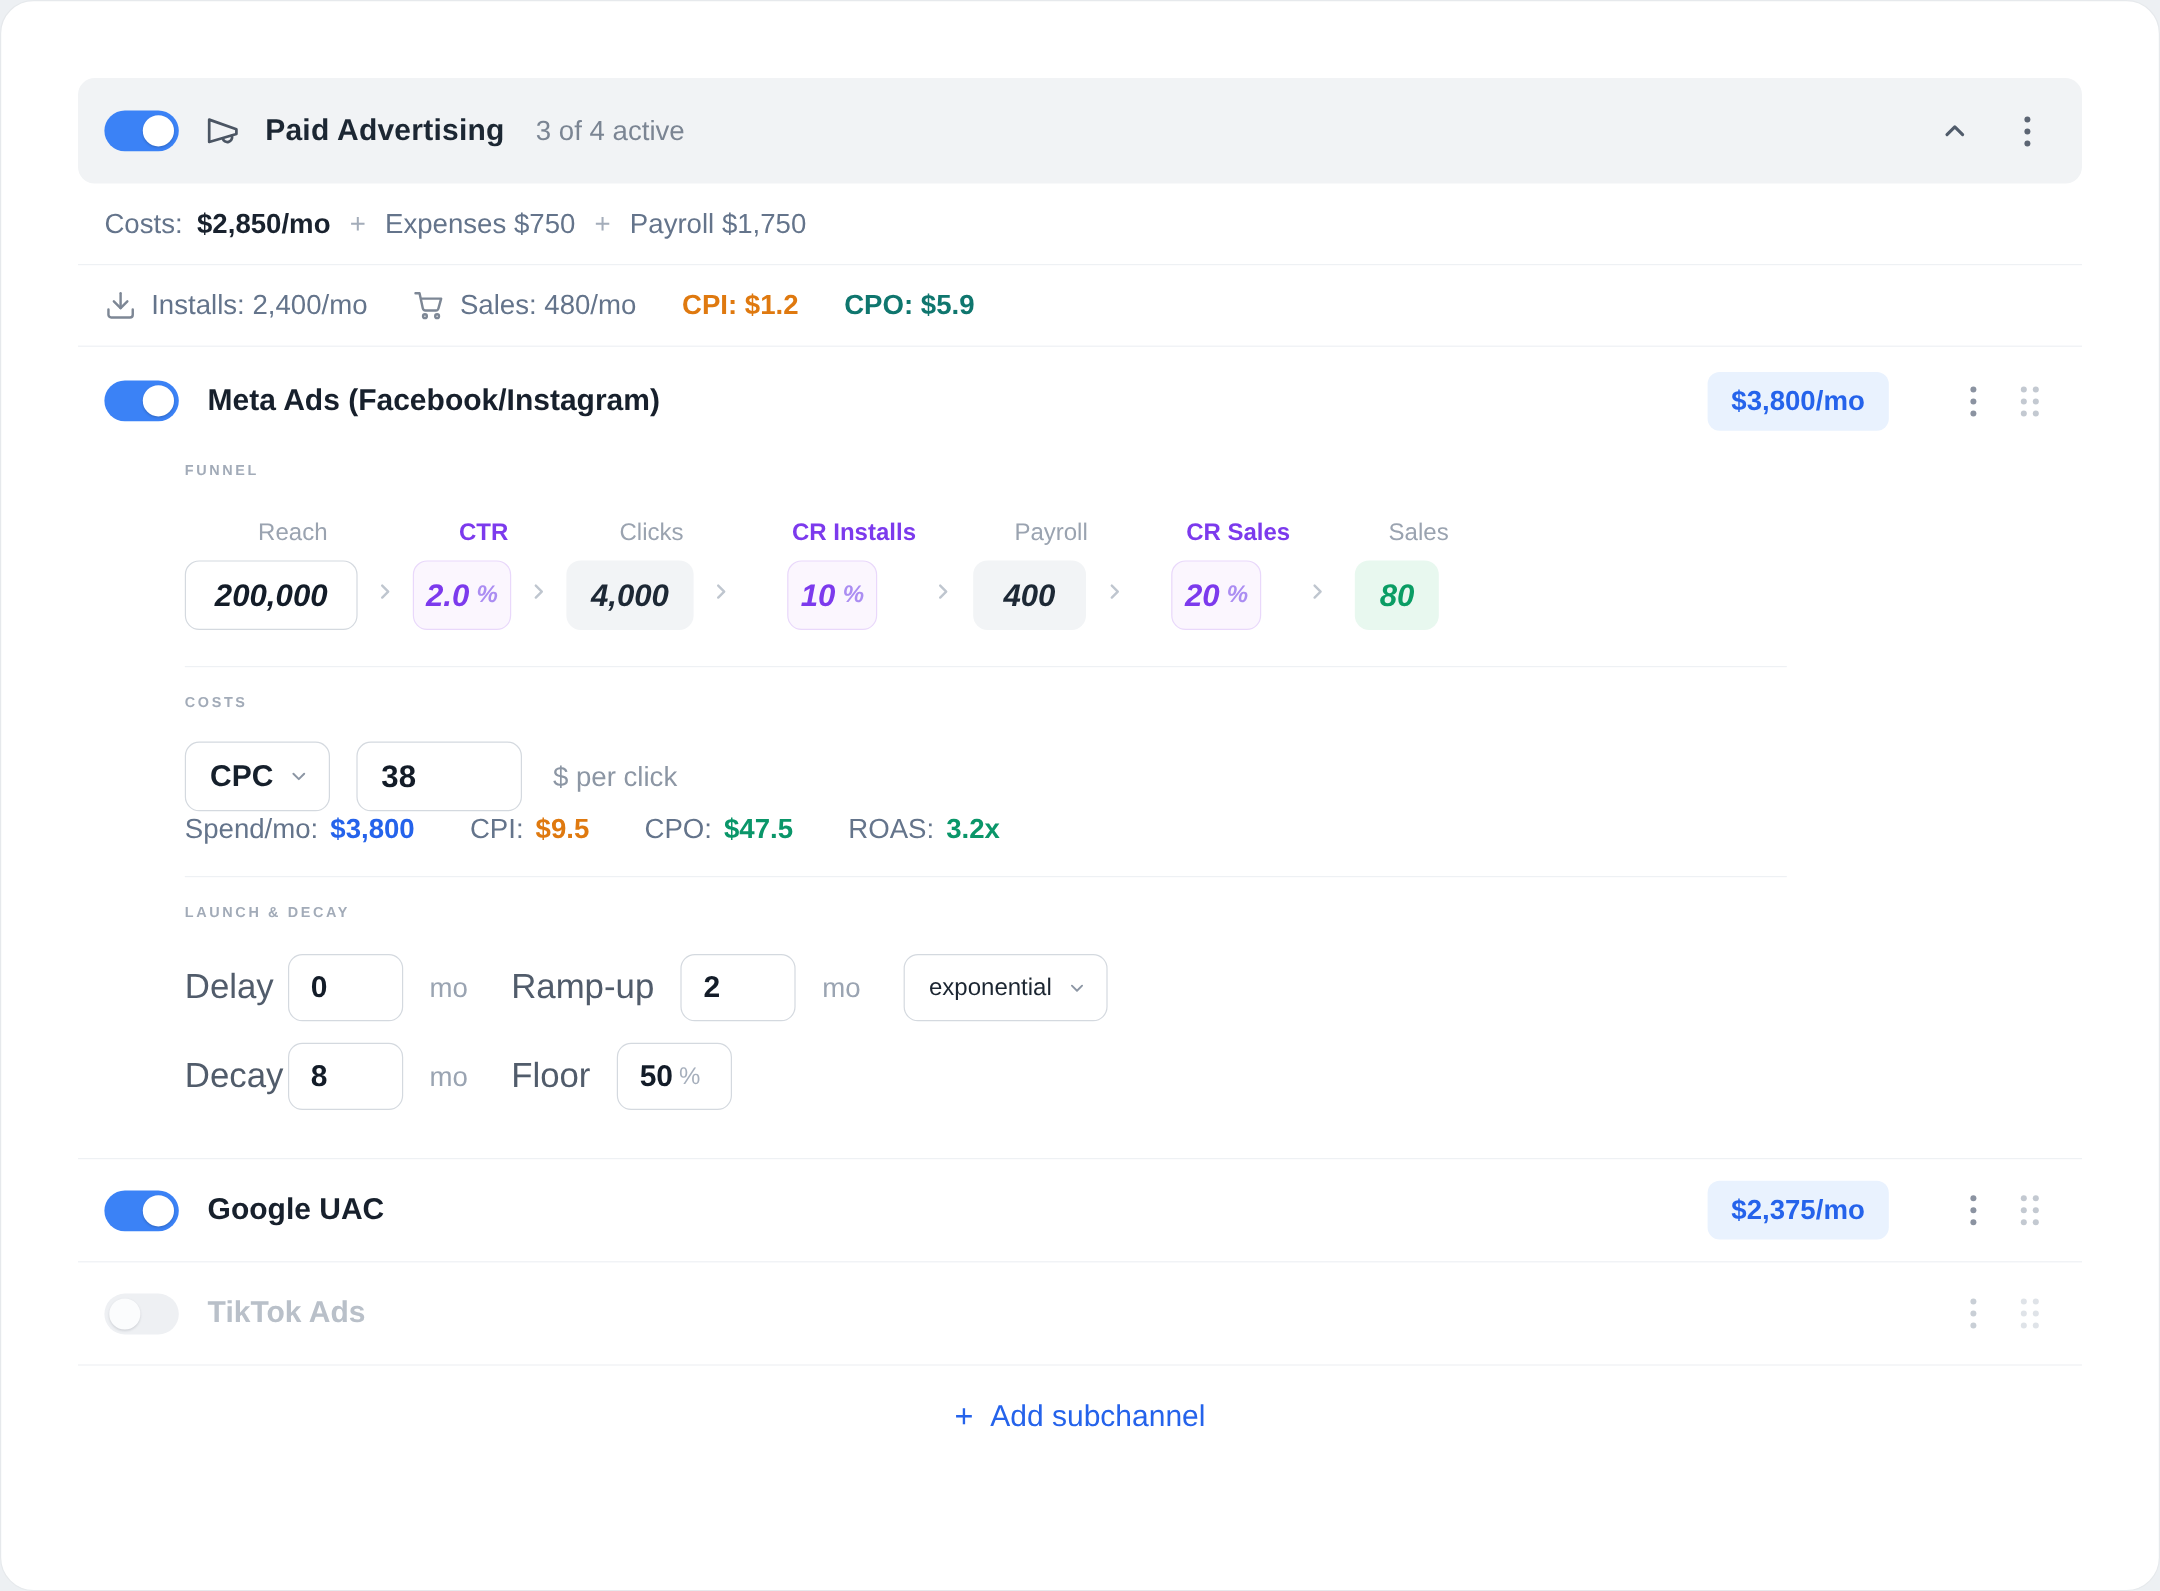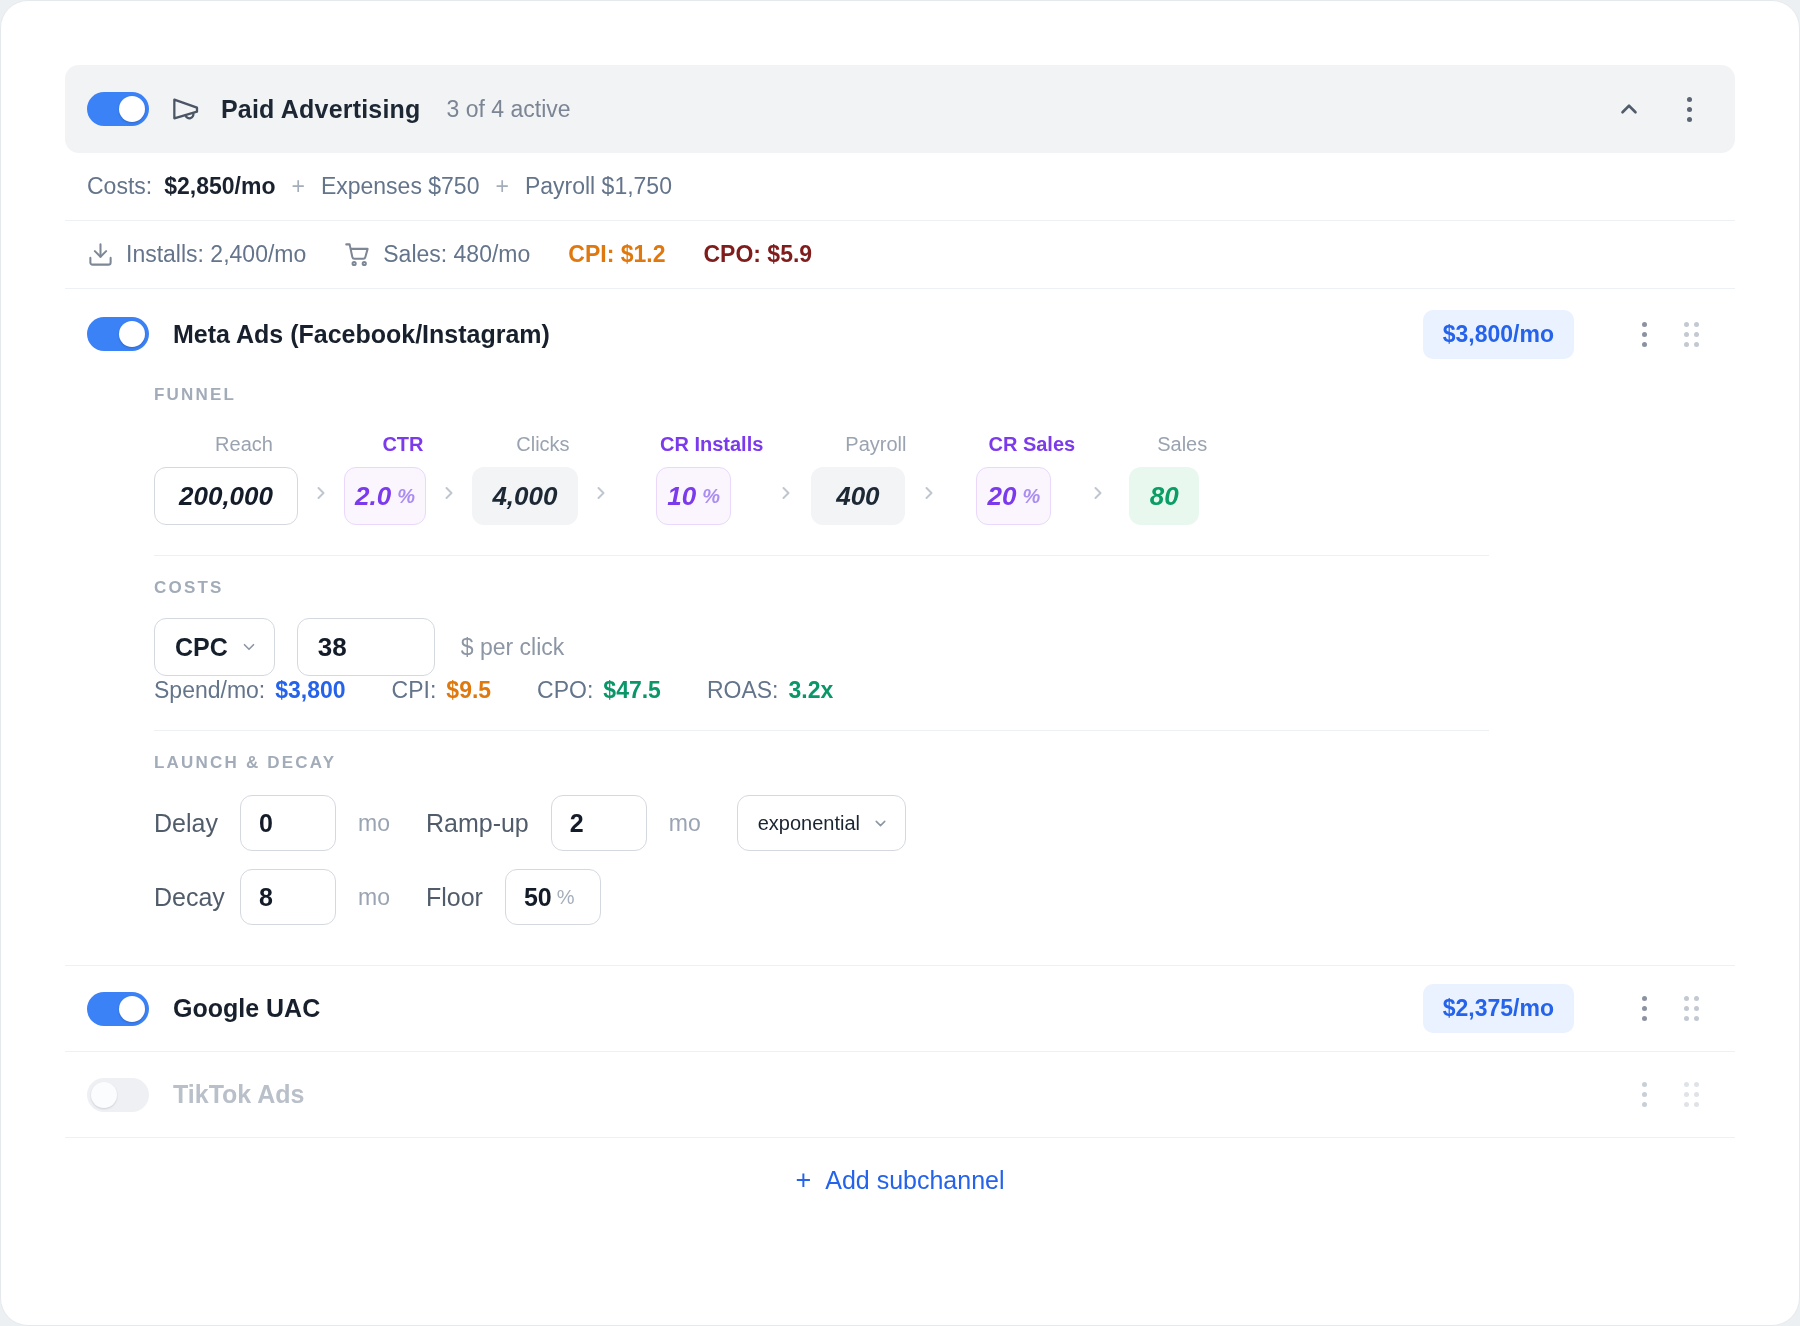--- a/index.html
+++ b/index.html
@@ -56,42 +56,42 @@
   .stats-row {
     height: 68px; display: flex; align-items: center;
     padding: 1px 22px; border-bottom: 1px solid #eef1f4;
     font-size: 23px; color: #64748b;
   }
   .stats-row .sep { color: #a4adba; margin: 0 16px; }
   .stats-row .strong { color: #19222e; font-weight: 700; margin-left: 12px; }
   .metric { display: flex; align-items: center; gap: 12px; }
   .metric + .metric { margin-left: 38px; }
   .metric.orange { color: #df790f; font-weight: 600; }
-  .metric.green  { color: #7f1d1d; font-weight: 600; }
+  .metric.green  { color: #0f766e; font-weight: 600; }
 
   
   .sub-header {
     height: 90px; display: flex; align-items: center;
     padding: 0 30px 0 22px; gap: 24px;
   }
   .sub-name { font-size: 25px; font-weight: 600; color: #17202c; }
   .sub-name.disabled { color: #b9c0c9; }
   .sub-spacer { flex: 1; }
   .budget-badge {
     background: #e9f2fe; color: #2563eb; font-weight: 700; font-size: 23px;
     padding: 11px 20px; border-radius: 10px;
   }
   .row-divider { border-bottom: 1px solid #eef1f4; }
   .sub-header.bordered { border-bottom: 1px solid #eef1f4; }
   .sub-header.h86 { height: 86px; }
 
   
   .sub-body { margin: 0 246px 0 89px; padding-top: 6px; }
   .section-label {
-    font-size: 17px; font-weight: 600; letter-spacing: 2.2px;
+    font-size: 12px; font-weight: 600; letter-spacing: 2.2px;
     color: #a2abb8; text-transform: uppercase; height: 24px;
   }
   .inner-divider { border-bottom: 1px solid #eef1f4; }
 
   
   .funnel-row { display: flex; align-items: flex-start; gap: 13px; margin-top: 22px; padding-bottom: 30px; }
   .stage { display: flex; flex-direction: column; align-items: center; gap: 10px; }
   .stage-label { font-size: 20px; color: #9aa3b0; height: 26px; display:flex; align-items:center;margin-left:36px; }
   .stage-label.purple { color: #7c3aed; font-weight: 600; }
   .stage-box {
@@ -127,21 +127,21 @@
   .val.blue   { color: #2563eb; }
   .val.orange { color: #df790f; }
   .val.green  { color: #0a9669; }
   .costs-section { padding-bottom: 26px; }
   .costs-section .section-label { margin-top: 22px; }
 
   
   .launch-section { padding-bottom: 40px; }
   .launch-section .section-label { margin-top: 22px; }
   .launch-row { display: flex; align-items: center; margin-top: 18px; gap: 22px; }
-  .launch-lbl { font-size: 25px; color: #515c6b; }
+  .launch-lbl { font-size: 29px; color: #515c6b; }
   .launch-box {
     width: 96px; height: 56px; border: 1.5px solid #d4d9df; border-radius: 12px; background: #fff;
     display: flex; align-items: center; gap: 5px; padding: 0 18px;
     font-size: 25px; font-weight: 600; color: #131c28;
   }
   .launch-box .suffix { font-size: 20px; color: #a6afbc; font-weight: 400; }
   .mo-lbl { font-size: 23px; color: #9aa4b2; margin-right: 14px; }
   .curve-select { height: 56px; }
   .curve-select .sel-text { font-weight: 400; font-size: 20px; color: #1b2531; }
 

